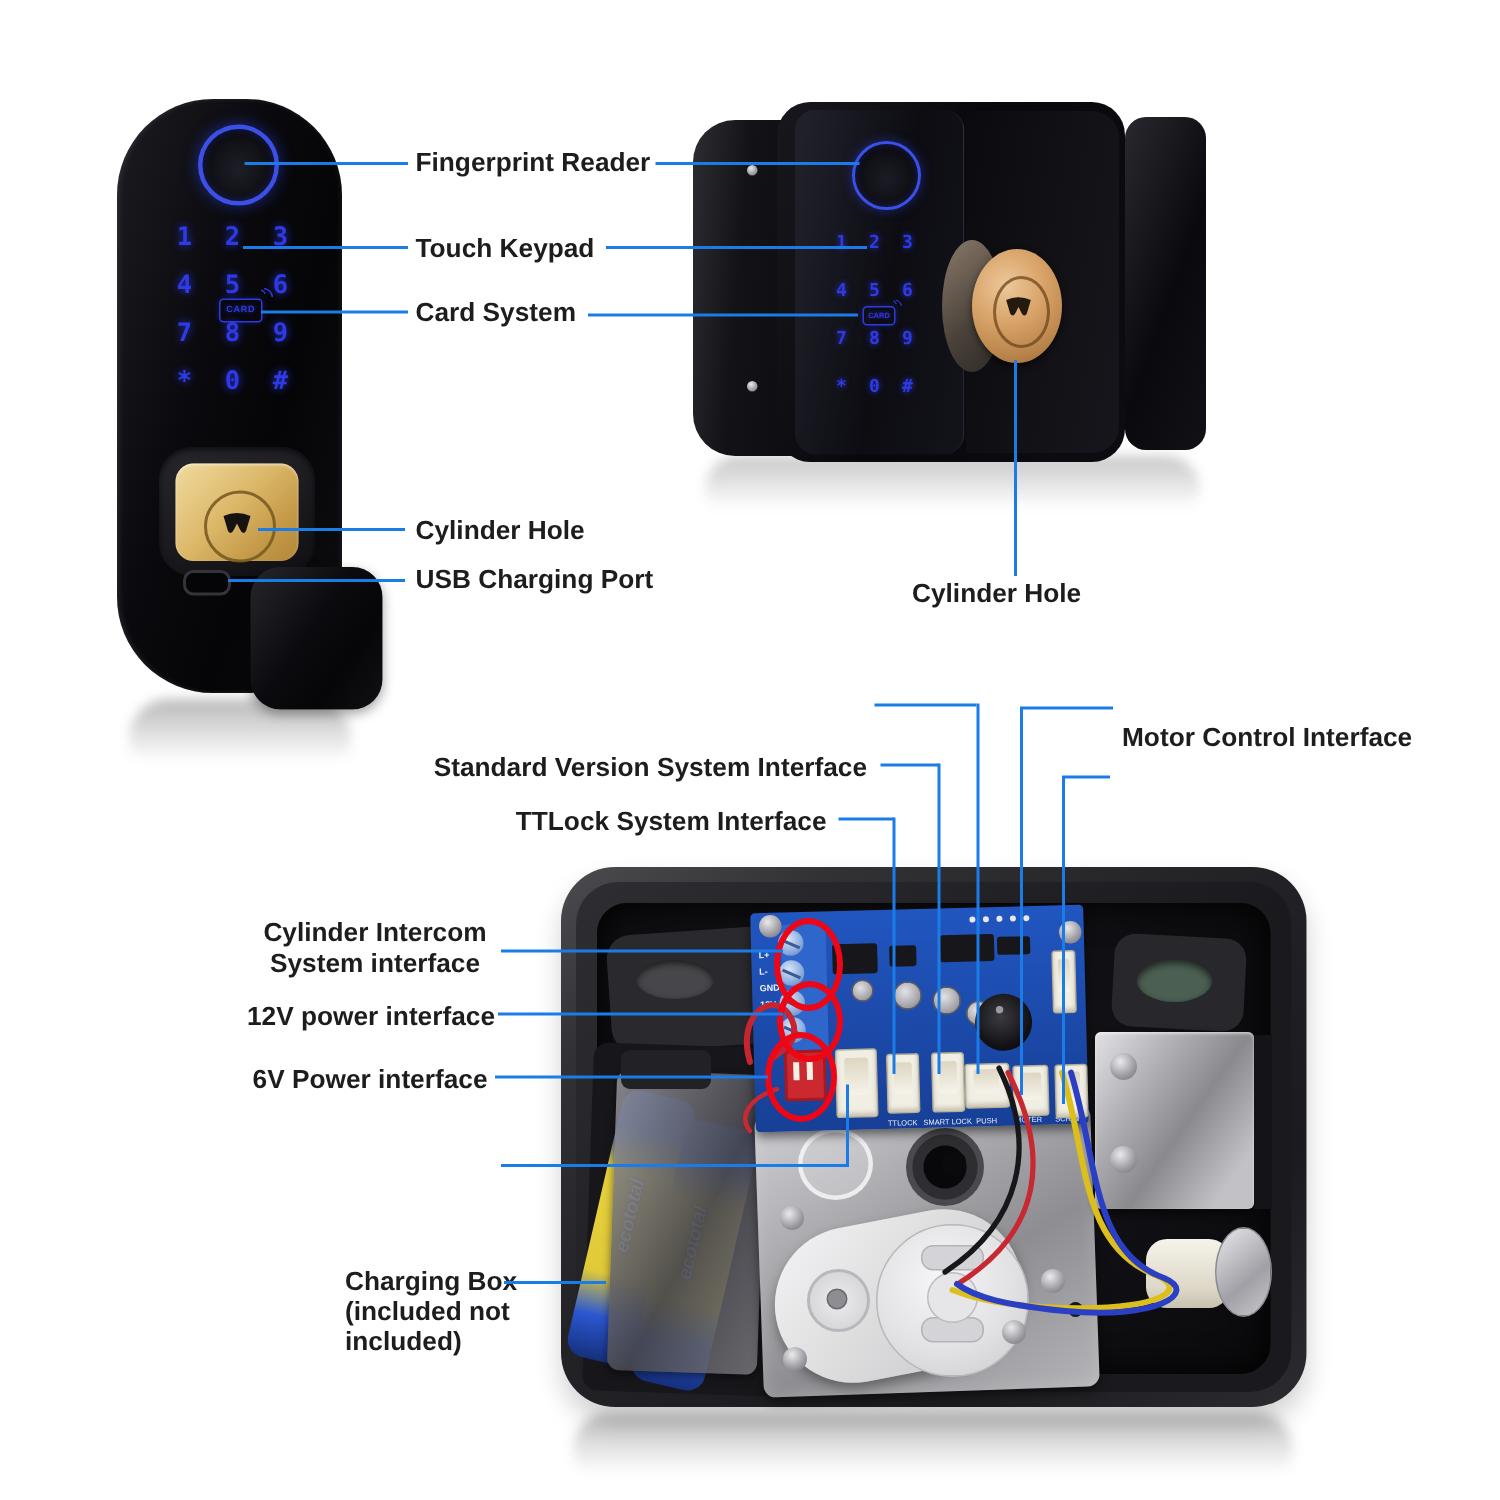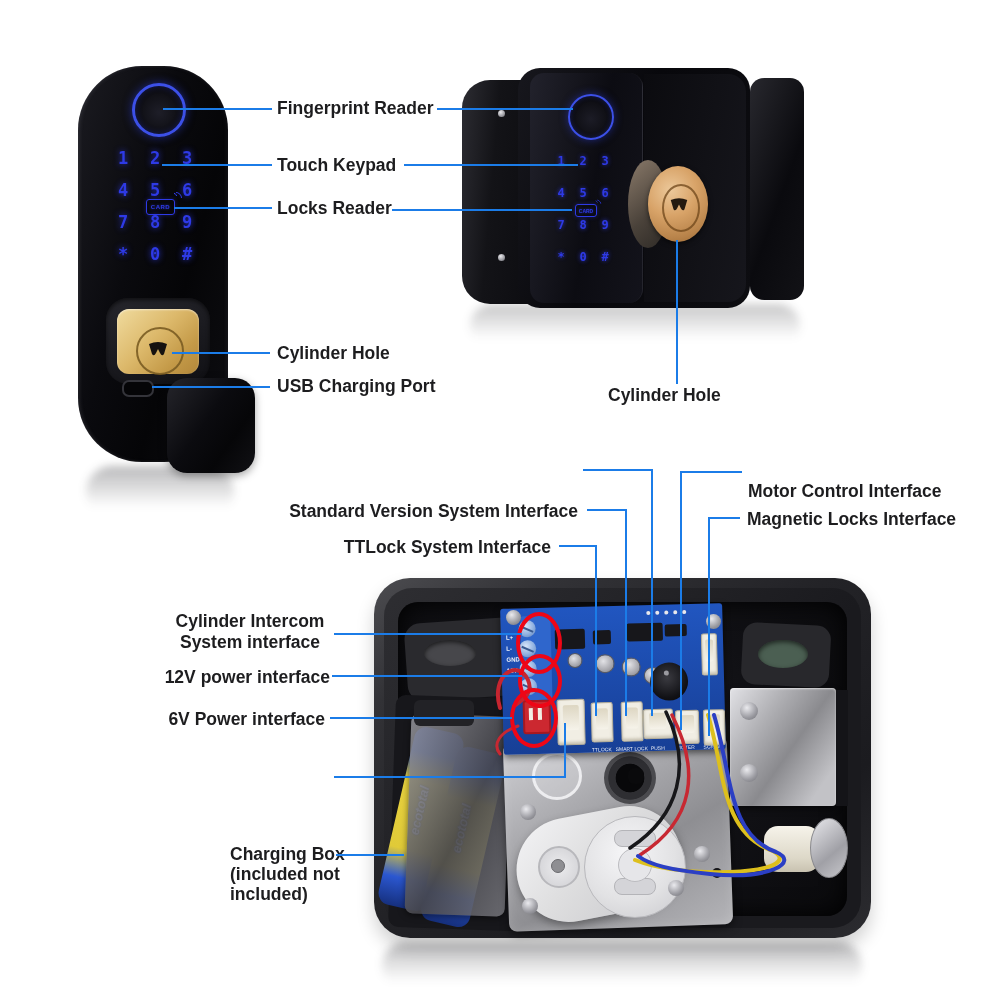--- a/index.html
+++ b/index.html
@@ -94,21 +94,21 @@
   <div class="hl" style="left:437px;top:108px;width:136px"></div>
   <div class="hl" style="left:162px;top:164px;width:110px"></div>
   <div class="hl" style="left:404px;top:164px;width:174px"></div>
   <div class="hl" style="left:174px;top:207px;width:98px"></div>
   <div class="hl" style="left:392px;top:209px;width:180px"></div>
   <div class="hl" style="left:172px;top:352px;width:98px"></div>
   <div class="hl" style="left:152px;top:386px;width:118px"></div>
 
   <div class="lbl" style="left:277px;top:98px">Fingerprint Reader</div>
   <div class="lbl" style="left:277px;top:155px">Touch Keypad</div>
-  <div class="lbl" style="left:277px;top:198px">Locks Reader</div>
+  <div class="lbl" style="left:277px;top:198px">Card System</div>
   <div class="lbl" style="left:277px;top:343px">Cylinder Hole</div>
   <div class="lbl" style="left:277px;top:376px">USB Charging Port</div>
 
   <div class="abs" style="left:462px;top:80px;width:92px;height:224px;border-radius:28px 6px 6px 28px;
               background:linear-gradient(95deg,#2c2c32 0%,#131317 35%,#0a0a0e 100%)"></div>
   <div class="abs" style="left:518px;top:68px;width:232px;height:240px;border-radius:22px;
               background:linear-gradient(110deg,#17171d 0%,#08080c 45%,#0d0d11 100%)"></div>
   <div class="abs" style="left:644px;top:74px;width:102px;height:228px;border-radius:0 18px 18px 0;
               background:linear-gradient(100deg,#0b0b0f,#16161c)"></div>
   <div class="abs" style="left:530px;top:73px;width:112px;height:230px;border-radius:14px;
@@ -154,21 +154,20 @@
   <svg class="abs" style="left:668px;top:198px;z-index:7" width="22" height="15" viewBox="0 0 24 16">
     <path d="M3 2 L6 12 Q8 15 10 11 L12 7 L14 11 Q16 15 18 12 L21 2 Q12 -2 3 2 Z" fill="#241a10"></path>
   </svg>
 
   <div class="vl" style="left:676px;top:240px;height:144px"></div>
   <div class="lbl" style="left:608px;top:385px">Cylinder Hole</div>
 
   <div class="lbl r" style="left:284px;top:501px;width:294px">Standard Version System Interface</div>
   <div class="lbl r" style="left:300px;top:537px;width:251px">TTLock System Interface</div>
   <div class="lbl" style="left:748px;top:481px">Motor Control Interface</div>
-  <div class="lbl" style="left:747px;top:509px">Magnetic Locks Interface</div>
 
   <div class="hl" style="left:583px;top:469px;width:68px"></div>
   <div class="vl" style="left:651px;top:469px;height:247px"></div>
   <div class="hl" style="left:587px;top:509px;width:39px"></div>
   <div class="vl" style="left:625px;top:509px;height:207px"></div>
   <div class="hl" style="left:559px;top:545px;width:37px"></div>
   <div class="vl" style="left:595px;top:545px;height:171px"></div>
   <div class="hl" style="left:682px;top:471px;width:60px"></div>
   <div class="vl" style="left:680px;top:471px;height:259px"></div>
   <div class="hl" style="left:710px;top:517px;width:30px"></div>

